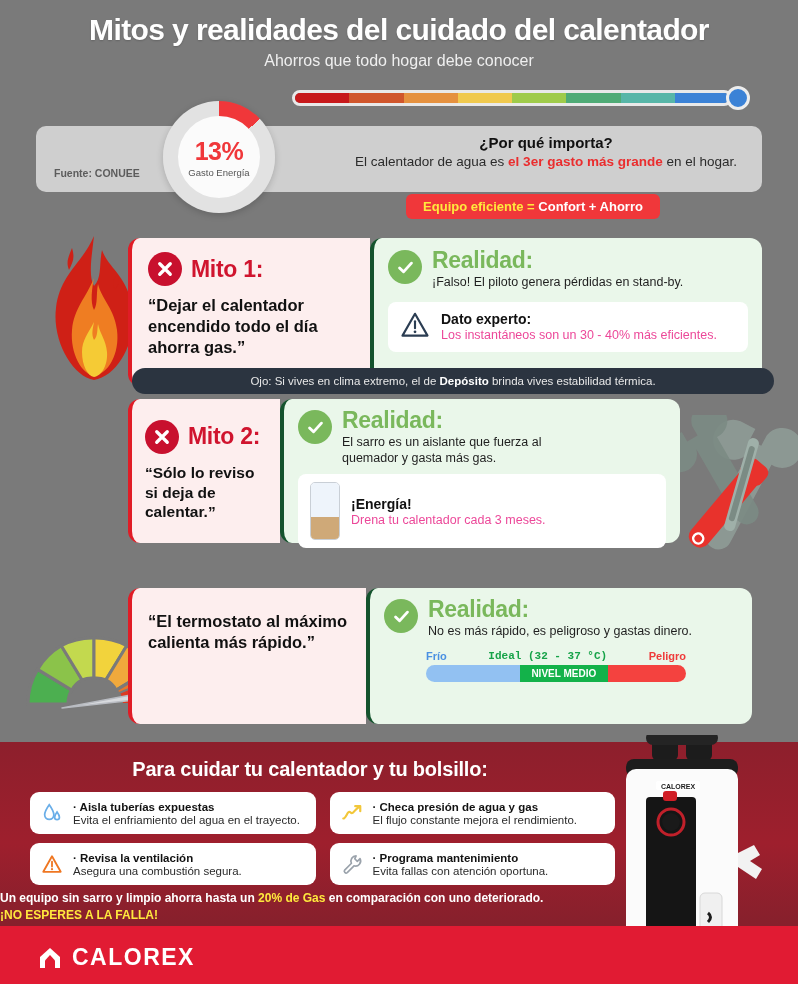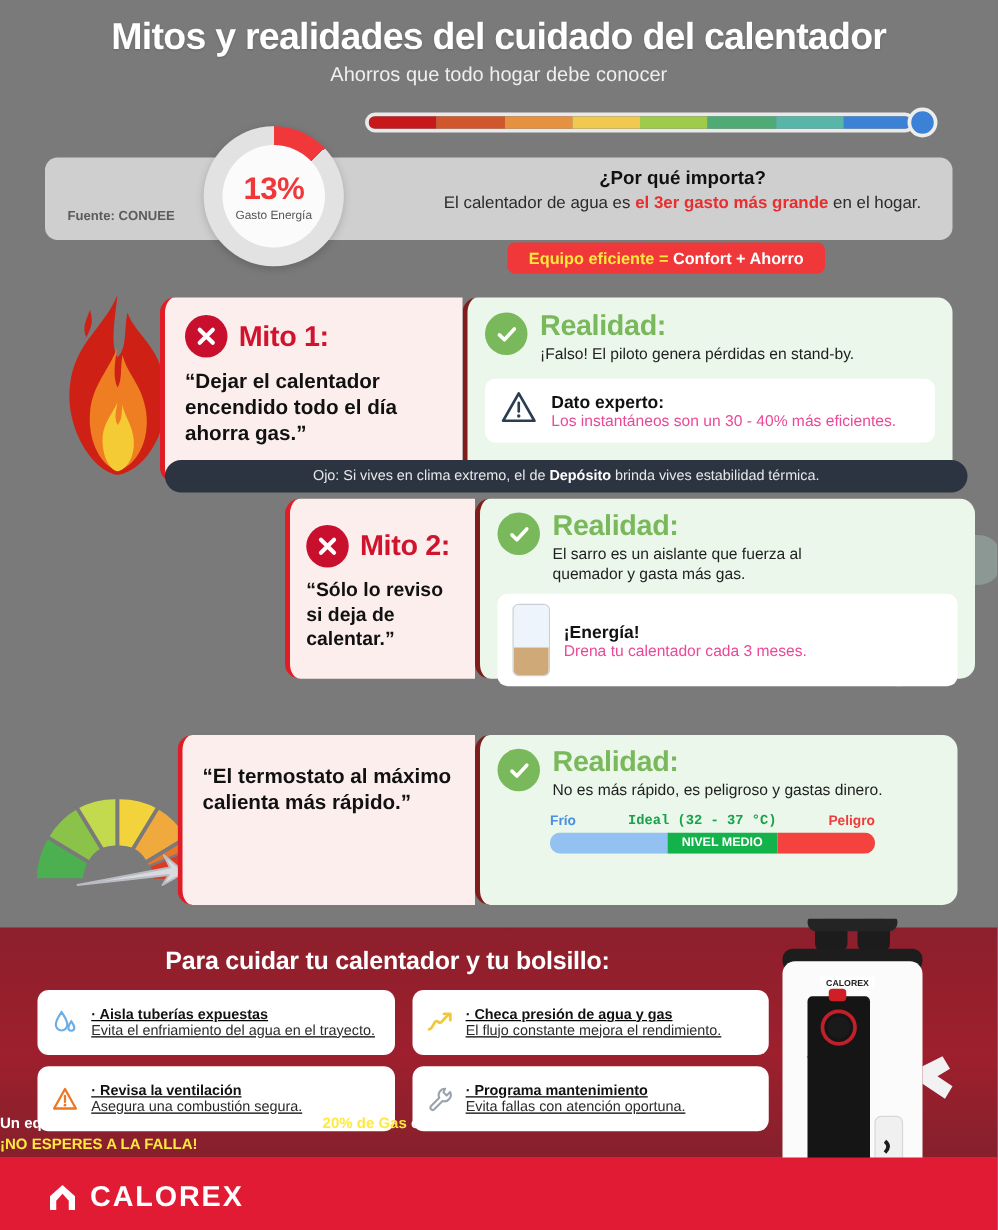--- a/index.html
+++ b/index.html
@@ -65,27 +65,27 @@
     box-shadow: 0 2px 7px rgba(0,0,0,.18);
   }
   .donut-hole {
     width: 82px; height: 82px; border-radius: 50%; background: #fbfbfb;
     display: flex; flex-direction: column; align-items: center; justify-content: center;
   }
   .donut-pct { font-size: 25px; font-weight: 800; color: #f0373a; letter-spacing: -0.5px; }
   .donut-lbl { font-size: 9.5px; color: #555; margin-top: 1px; }
 
   
-  .row { position: absolute; left: 128px; display: flex; justify-content: flex-end; }
+  .row { position: absolute; left: 128px; display: flex; }
   .myth-card {
     background: #fdeeee; border-left: 4px solid #e01c26;
     border-radius: 12px 0 0 12px; position: relative; z-index: 2;
   }
   .real-card {
-    background: #eaf7ea; border-left: 4px solid #7f1d1d;
+    background: #eaf7ea; border-left: 4px solid #14532d;
     border-radius: 12px; position: relative; z-index: 1;
   }
   .myth-head { display: flex; align-items: center; gap: 9px; }
   .x-circle {
     width: 34px; height: 34px; border-radius: 50%; background: #c8102e;
     display: flex; align-items: center; justify-content: center; flex: 0 0 34px;
   }
   .x-circle svg { width: 18px; height: 18px; }
   .myth-title { font-size: 23px; font-weight: 800; color: #d0142e; letter-spacing: -0.3px; }
   .myth-quote {
@@ -132,21 +132,21 @@
     background: linear-gradient(180deg, #8d1f2c 0%, #9e1f2d 55%, #86202c 100%);
   }
   .band-title {
     position: absolute; left: 0; top: 758px; width: 620px; text-align: center;
     font-size: 20px; font-weight: 800; color: #fff; letter-spacing: -0.2px;
   }
   .tips { position: absolute; left: 30px; top: 792px; width: 585px;
           display: grid; grid-template-columns: 1fr 1fr; gap: 9px 14px; }
   .tip {
     background: #fff; border-radius: 9px; padding: 7px 10px;
-    display: flex; align-items: center; gap: 9px; height: 52px; text-decoration: underline;
+    display: flex; align-items: center; gap: 9px; height: 42px;
   }
   .tip-ico { width: 24px; flex: 0 0 24px; display: flex; align-items: center; justify-content: center; }
   .tip-ico svg { width: 22px; height: 22px; }
   .tip-title { font-size: 11.5px; font-weight: 800; color: #111; }
   .tip-text { font-size: 11.5px; color: #2a2a2a; margin-top: 1px; }
 
   .band-foot { position: absolute; left: 0; top: 890px; width: 620px; text-align: left;
                font-size: 12px; color: #fff; font-weight: 700; line-height: 1.45; }
   .band-foot .yl { color: #ffe93d; font-weight: 800; }
   .band-foot2 { font-size: 12px; color: #ffe93d; font-weight: 800; }

